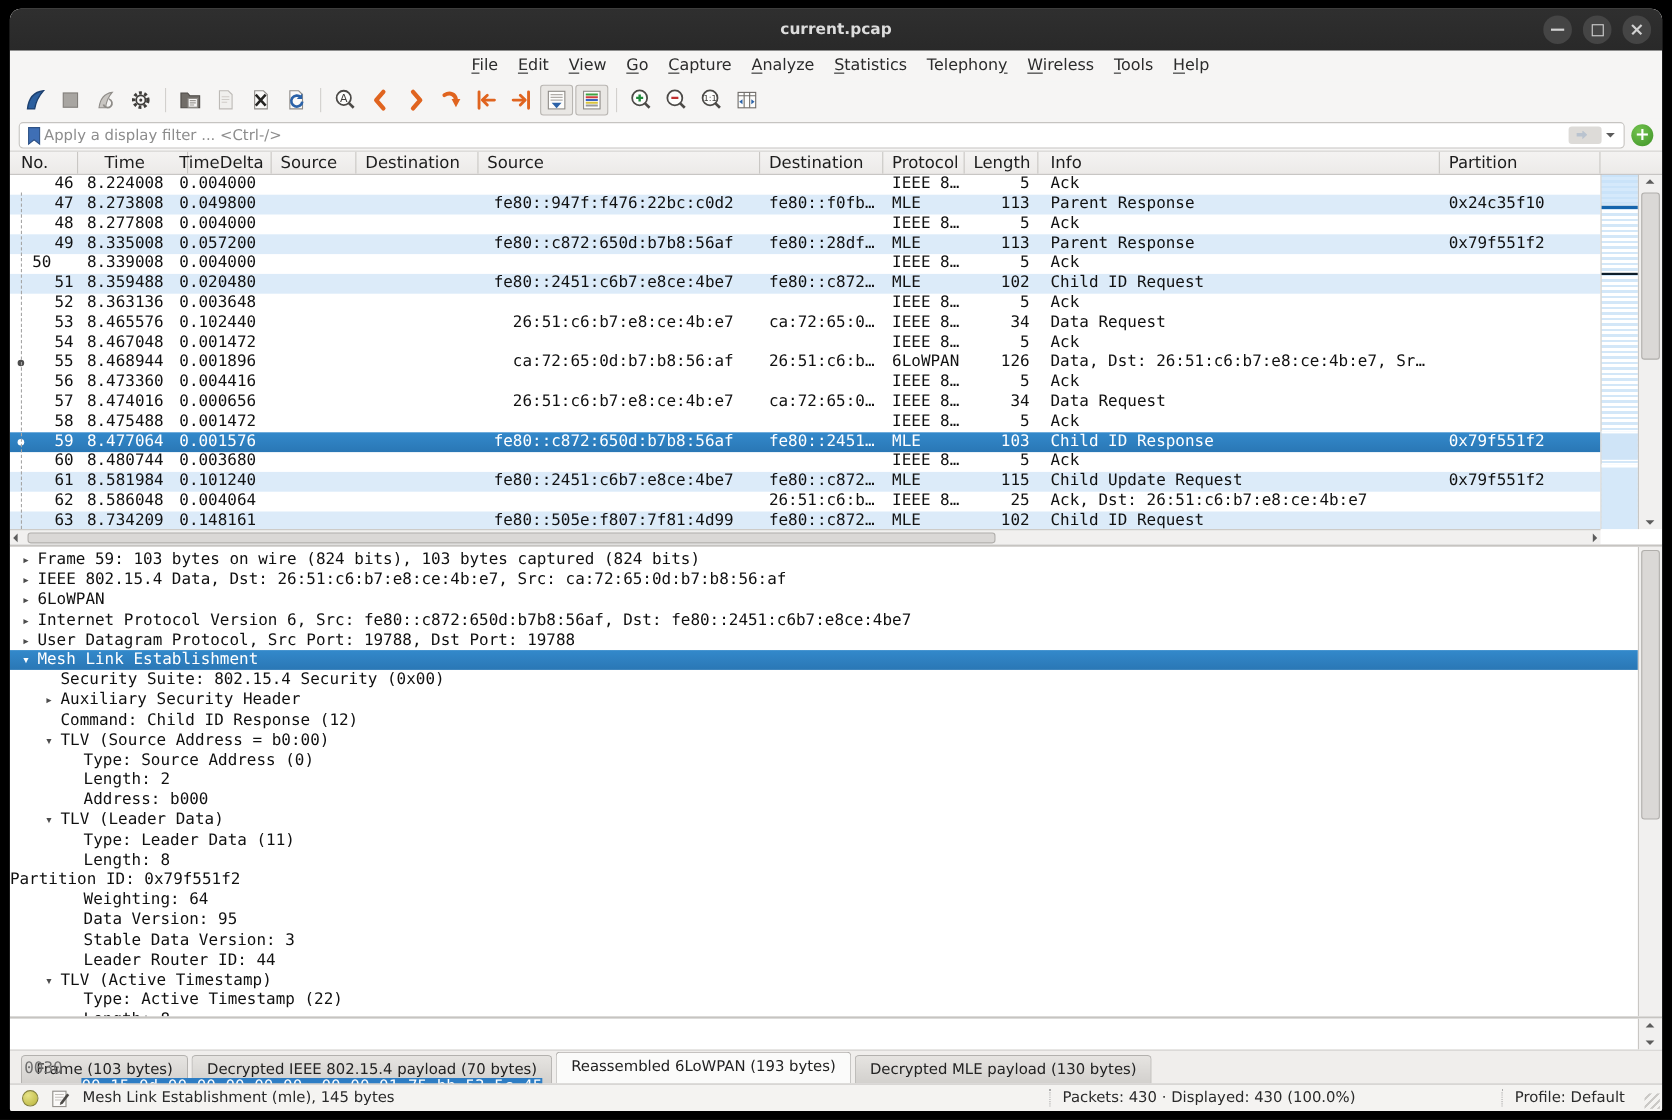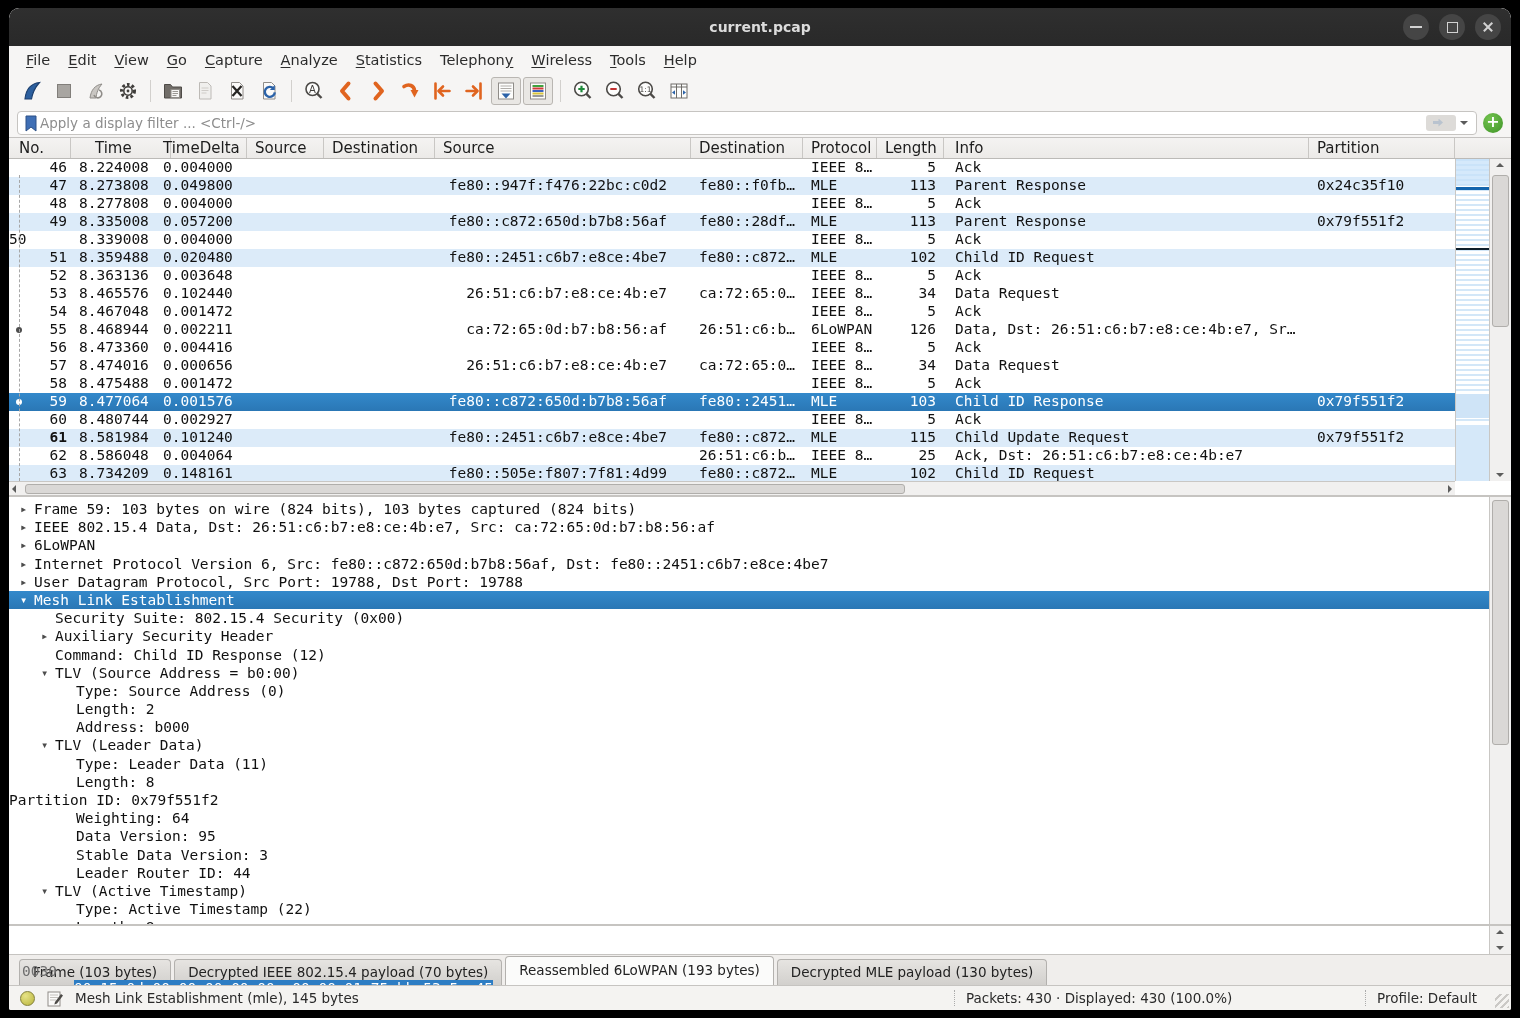--- a/index.html
+++ b/index.html
@@ -14,21 +14,21 @@
   .titlebar .title { position:absolute; left:0; right:0; top:0; height:38px; line-height:38px;
     text-align:center; color:#dcdcdc; font-size:14px; font-weight:bold; }
   .win-controls { position:absolute; right:10px; top:6px; display:flex; gap:10px; }
   .wbtn { width:26px; height:26px; border-radius:50%; background:#454545; position:relative; cursor:default; }
   .wbtn.min::before { content:""; position:absolute; left:7px; top:12px; width:12px; height:2px; background:#d2d2d2; }
   .wbtn.max::before { content:""; position:absolute; left:8px; top:8px; width:9px; height:9px; border:1.6px solid #d2d2d2; }
   .wbtn.close::before,.wbtn.close::after { content:""; position:absolute; left:7px; top:12px; width:12px; height:1.8px; background:#d2d2d2; }
   .wbtn.close::before { transform:rotate(45deg);} .wbtn.close::after { transform:rotate(-45deg);}
 
   
-  .menubar { height:28px; background:#f6f5f4; padding-left:8px; display:flex; align-items:center; }
+  .menubar { height:28px; background:#f6f5f4; padding-left:8px; display:flex; align-items:center;justify-content:center; }
   .menu-item { padding:3px 9px; font-size:14.5px; color:#2c2c2c; border-radius:3px; }
   .menu-item u { text-decoration:underline; text-underline-offset:2px; }
 
   
   .toolbar { height:34px; display:flex; align-items:center; padding-left:8px; gap:2px;
     background:#f6f5f4; }
   .tbtn { width:30px; height:28px; display:flex; align-items:center; justify-content:center;
     border:1px solid transparent; border-radius:3px; }
   .tbtn.pressed { background:#e9e7e4; border-color:#b9b6b2; }
   .tsep { width:1px; height:22px; background:#d2d0cd; margin:0 5px; }
@@ -396,21 +396,21 @@
           <span class="pcell" style="left: 62px; width: 84px; padding-left: 8px;">8.335008</span>
           <span class="pcell" style="left: 146px; width: 92px; padding-left: 8px;">0.057200</span>
           <span class="pcell" style="left: 426px; width: 256px; text-align: right; padding-right: 24px;">fe80::c872:650d:b7b8:56af</span>
           <span class="pcell" style="left: 682px; width: 112px; padding-left: 8px;">fe80::28df…</span>
           <span class="pcell" style="left: 794px; width: 74px; padding-left: 8px;">MLE</span>
           <span class="pcell" style="left: 868px; width: 67px; text-align: right; padding-right: 8px;">113</span>
           <span class="pcell" style="left: 935px; width: 365px; padding-left: 11px;">Parent Response</span>
           <span class="pcell" style="left: 1300px; width: 146px; padding-left: 8px;">0x79f551f2</span>
         </div>
         <div class="prow w">
-          <span class="pcell" style="left: 0px; width: 62px; text-align: left; padding-right: 4px;">50</span>
+          <span class="pcell" style="left: 0px; width: 62px; text-align: center; padding-right: 4px;">50</span>
           <span class="pcell" style="left: 62px; width: 84px; padding-left: 8px;">8.339008</span>
           <span class="pcell" style="left: 146px; width: 92px; padding-left: 8px;">0.004000</span>
           <span class="pcell" style="left: 794px; width: 74px; padding-left: 8px;">IEEE 8…</span>
           <span class="pcell" style="left: 868px; width: 67px; text-align: right; padding-right: 8px;">5</span>
           <span class="pcell" style="left: 935px; width: 365px; padding-left: 11px;">Ack</span>
         </div>
         <div class="prow b">
           <span class="pcell" style="left: 0px; width: 62px; text-align: right; padding-right: 4px;">51</span>
           <span class="pcell" style="left: 62px; width: 84px; padding-left: 8px;">8.359488</span>
           <span class="pcell" style="left: 146px; width: 92px; padding-left: 8px;">0.020480</span>
@@ -442,21 +442,21 @@
           <span class="pcell" style="left: 0px; width: 62px; text-align: right; padding-right: 4px;">54</span>
           <span class="pcell" style="left: 62px; width: 84px; padding-left: 8px;">8.467048</span>
           <span class="pcell" style="left: 146px; width: 92px; padding-left: 8px;">0.001472</span>
           <span class="pcell" style="left: 794px; width: 74px; padding-left: 8px;">IEEE 8…</span>
           <span class="pcell" style="left: 868px; width: 67px; text-align: right; padding-right: 8px;">5</span>
           <span class="pcell" style="left: 935px; width: 365px; padding-left: 11px;">Ack</span>
         </div>
         <div class="prow w">
           <span class="pcell" style="left: 0px; width: 62px; text-align: right; padding-right: 4px;">55</span>
           <span class="pcell" style="left: 62px; width: 84px; padding-left: 8px;">8.468944</span>
-          <span class="pcell" style="left: 146px; width: 92px; padding-left: 8px;">0.002211</span>
+          <span class="pcell" style="left: 146px; width: 92px; padding-left: 8px;">0.001896</span>
           <span class="pcell" style="left: 426px; width: 256px; text-align: right; padding-right: 24px;">ca:72:65:0d:b7:b8:56:af</span>
           <span class="pcell" style="left: 682px; width: 112px; padding-left: 8px;">26:51:c6:b…</span>
           <span class="pcell" style="left: 794px; width: 74px; padding-left: 8px;">6LoWPAN</span>
           <span class="pcell" style="left: 868px; width: 67px; text-align: right; padding-right: 8px;">126</span>
           <span class="pcell" style="left: 935px; width: 365px; padding-left: 11px;">Data, Dst: 26:51:c6:b7:e8:ce:4b:e7, Sr…</span>
           <span class="rowdot dark"></span>
         </div>
         <div class="prow w">
           <span class="pcell" style="left: 0px; width: 62px; text-align: right; padding-right: 4px;">56</span>
           <span class="pcell" style="left: 62px; width: 84px; padding-left: 8px;">8.473360</span>
@@ -491,27 +491,27 @@
           <span class="pcell" style="left: 682px; width: 112px; padding-left: 8px;">fe80::2451…</span>
           <span class="pcell" style="left: 794px; width: 74px; padding-left: 8px;">MLE</span>
           <span class="pcell" style="left: 868px; width: 67px; text-align: right; padding-right: 8px;">103</span>
           <span class="pcell" style="left: 935px; width: 365px; padding-left: 11px;">Child ID Response</span>
           <span class="pcell" style="left: 1300px; width: 146px; padding-left: 8px;">0x79f551f2</span>
           <span class="rowdot light"></span>
         </div>
         <div class="prow w">
           <span class="pcell" style="left: 0px; width: 62px; text-align: right; padding-right: 4px;">60</span>
           <span class="pcell" style="left: 62px; width: 84px; padding-left: 8px;">8.480744</span>
-          <span class="pcell" style="left: 146px; width: 92px; padding-left: 8px;">0.002927</span>
+          <span class="pcell" style="left: 146px; width: 92px; padding-left: 8px;">0.003680</span>
           <span class="pcell" style="left: 794px; width: 74px; padding-left: 8px;">IEEE 8…</span>
           <span class="pcell" style="left: 868px; width: 67px; text-align: right; padding-right: 8px;">5</span>
           <span class="pcell" style="left: 935px; width: 365px; padding-left: 11px;">Ack</span>
         </div>
         <div class="prow b">
-          <span class="pcell" style="left: 0px; width: 62px; text-align: right; padding-right: 4px; font-weight: bold;">61</span>
+          <span class="pcell" style="left: 0px; width: 62px; text-align: right; padding-right: 4px;">61</span>
           <span class="pcell" style="left: 62px; width: 84px; padding-left: 8px;">8.581984</span>
           <span class="pcell" style="left: 146px; width: 92px; padding-left: 8px;">0.101240</span>
           <span class="pcell" style="left: 426px; width: 256px; text-align: right; padding-right: 24px;">fe80::2451:c6b7:e8ce:4be7</span>
           <span class="pcell" style="left: 682px; width: 112px; padding-left: 8px;">fe80::c872…</span>
           <span class="pcell" style="left: 794px; width: 74px; padding-left: 8px;">MLE</span>
           <span class="pcell" style="left: 868px; width: 67px; text-align: right; padding-right: 8px;">115</span>
           <span class="pcell" style="left: 935px; width: 365px; padding-left: 11px;">Child Update Request</span>
           <span class="pcell" style="left: 1300px; width: 146px; padding-left: 8px;">0x79f551f2</span>
         </div>
         <div class="prow w">

